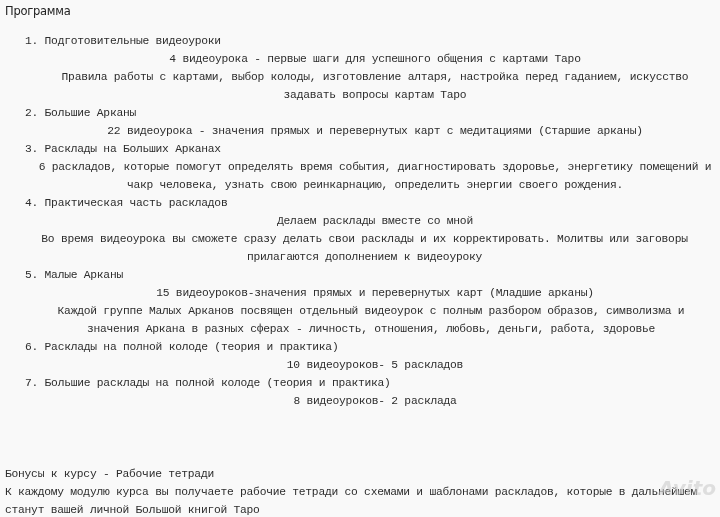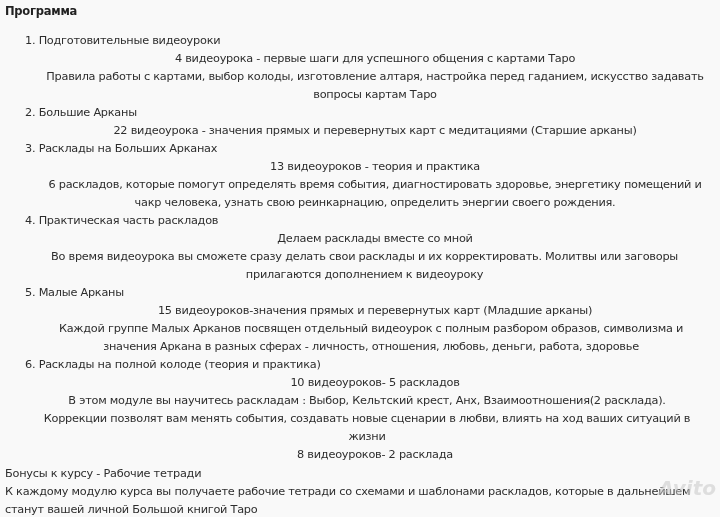--- a/index.html
+++ b/index.html
@@ -7,28 +7,28 @@
     width:720px; height:517px; overflow:hidden;
     background:#f9f9f9;
     font-family:"DejaVu Sans", sans-serif;
     color:#2d2d2d;
     font-size:11.3px;
     letter-spacing:-0.25px;
     position:relative;
   }
   .title {
     position:absolute; left:5px; top:4px;
-    font-weight:bold; font-size:11.5px; color:#222;
+    font-weight:normal; font-size:11.5px; color:#222;
   }
   ol.program {
     position:absolute; left:0; top:32px; margin:0; padding:0;
     list-style:none;
   }
   ol.program li { margin:0; padding:0; }
-  .line { line-height:18px; white-space:nowrap; }
+  .line { line-height:18px; white-space:nowrap;font-family:Liberation Mono, monospace; }
   .item-title { padding-left:25px; }
   .sub { padding-left:37px; white-space:normal; width:676px;text-align:center; }
   .bonus { position:absolute; left:5px; top:465px; width:712px; }
   .bonus .line { white-space:normal; }
   .watermark {
     position:absolute; right:4px; top:476px;
     font-size:20px; font-weight:bold; color:rgba(200,200,200,0.55);
     letter-spacing:0; pointer-events:none;font-style:italic;
   }
 </style>
@@ -42,39 +42,38 @@
     <div class="line item-title"><span>1.</span> <span>Подготовительные видеоуроки</span></div>
     <div class="line sub">4 видеоурока - первые шаги для успешного общения с картами Таро</div>
     <div class="line sub">Правила работы с картами, выбор колоды, изготовление алтаря, настройка перед гаданием, искусство задавать вопросы картам Таро</div>
   </li>
   <li>
     <div class="line item-title"><span>2.</span> <span>Большие Арканы</span></div>
     <div class="line sub">22 видеоурока - значения прямых и перевернутых карт с медитациями (Старшие арканы)</div>
   </li>
   <li>
     <div class="line item-title"><span>3.</span> <span>Расклады на Больших Арканах</span></div>
-    <div class="line sub">13 видеоуроков - теория и практика</div>
     <div class="line sub">6 раскладов, которые помогут определять время события, диагностировать здоровье, энергетику помещений и чакр человека, узнать свою реинкарнацию, определить энергии своего рождения.</div>
   </li>
   <li>
     <div class="line item-title"><span>4.</span> <span>Практическая часть раскладов</span></div>
     <div class="line sub">Делаем расклады вместе со мной</div>
     <div class="line sub" style="width:655px">Во время видеоурока вы сможете сразу делать свои расклады и их корректировать. Молитвы или заговоры прилагаются дополнением к видеоуроку</div>
   </li>
   <li>
     <div class="line item-title"><span>5.</span> <span>Малые Арканы</span></div>
     <div class="line sub">15 видеоуроков-значения прямых и перевернутых карт (Младшие арканы)</div>
     <div class="line sub" style="width:668px">Каждой группе Малых Арканов посвящен отдельный видеоурок с полным разбором образов, символизма и значения Аркана в разных сферах - личность, отношения, любовь, деньги, работа, здоровье</div>
   </li>
   <li>
     <div class="line item-title"><span>6.</span> <span>Расклады на полной колоде (теория и практика)</span></div>
     <div class="line sub">10 видеоуроков- 5 раскладов</div>
-    <div class="line sub" style="width:660px">В этом модуле вы научитесь раскладам : Выбор, Кельтский крест, Анх, Взаимоотношения(2 расклада). Коррекции позволят вам менять события, создавать новые сценарии в любви, влиять на ход ваших ситуаций в жизни</div>
   </li>
   <li>
+    <div class="line item-title"><span>7.</span> <span>Большие расклады на полной колоде (теория и практика)</span></div>
     <div class="line sub">8 видеоуроков- 2 расклада</div>
 
   </li>
 </ol>
 
 <div class="bonus">
   <div class="line">Бонусы к курсу - Рабочие тетради</div>
   <div class="line">К каждому модулю курса вы получаете рабочие тетради со схемами и шаблонами раскладов, которые в дальнейшем станут вашей личной Большой книгой Таро</div>
 </div>
 

